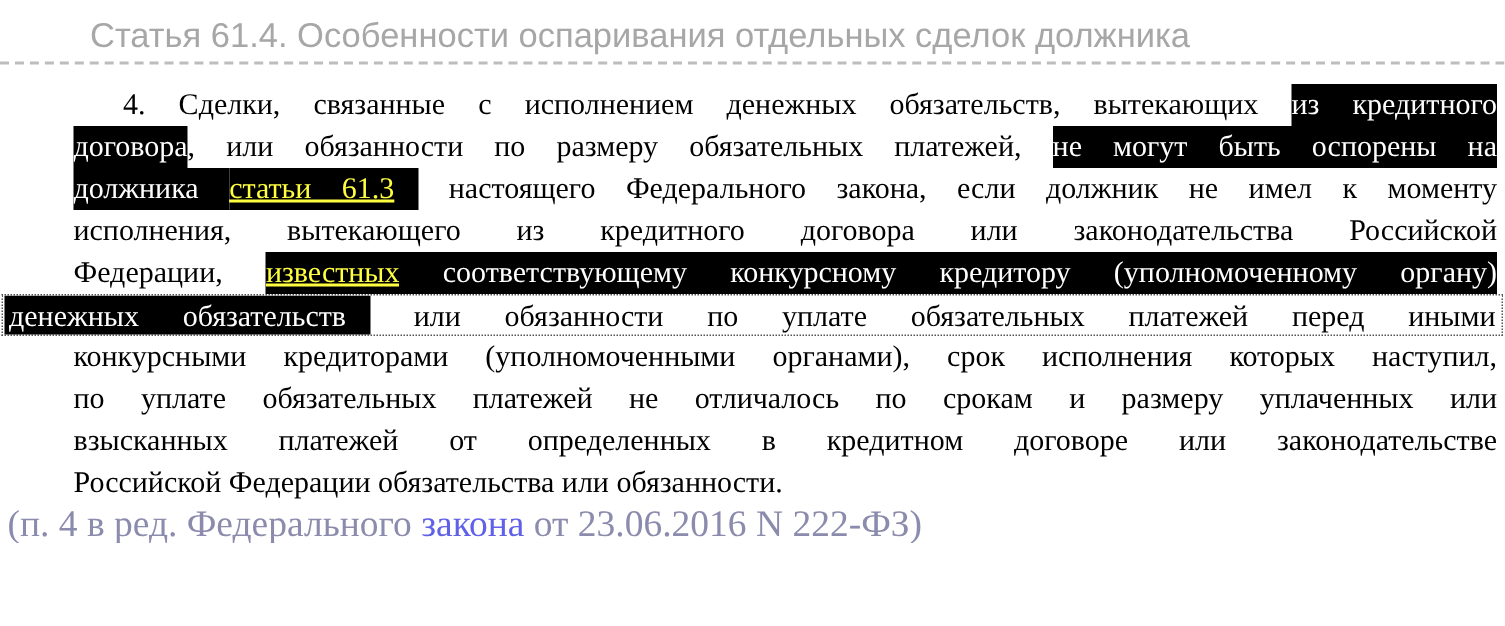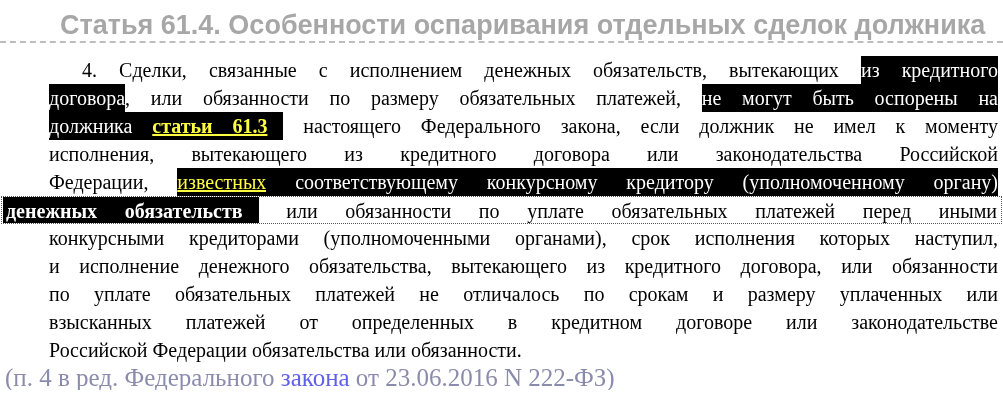--- a/index.html
+++ b/index.html
@@ -19,21 +19,21 @@
     font-family:"Liberation Serif","DejaVu Serif",serif;
     color:var(--body-text);
   }
   .title-block{
     height:43px;
     padding:10px 0 0 60px;
     border-bottom:2px dashed var(--separator-color);
   }
   .title-block h1{
     font-family:"Liberation Sans","DejaVu Sans",sans-serif;
-    font-size:27px;font-weight:bold;
+    font-size:23px;font-weight:normal;
     color:var(--title-color);
     letter-spacing:0px;
   }
   .doc-body{
     padding:13px 5px 0 5px;
     font-size:20px;
   }
   .line{
     height:28px;
     line-height:28px;
@@ -45,21 +45,21 @@
   }
   .line.first{text-indent:33px;}
   .line.last{text-align-last:left;}
   .hl{
     background:var(--highlight-bg);
     color:var(--highlight-text);
     padding-top:3px;padding-bottom:4px;
   }
   .hl-start{padding-left:3px;margin-left:-3px;}
   .hl-end{padding-right:3px;margin-right:-3px;}
-  .hl-pad-right{padding-right:16px;font-weight:bold;}
+  .hl-pad-right{padding-right:16px;}
   a.hl-link{
     background:var(--highlight-bg);
     color:var(--highlight-link);
     text-decoration:underline;
     padding-top:3px;padding-bottom:4px;
   }
   .current-fragment{
     border:1px dotted #555555;
     margin:0 -4px;
     padding:0 4px;
@@ -86,21 +86,20 @@
 </div>
 
 <div class="doc-body">
   <div class="line first"><span>4. Сделки, связанные с исполнением денежных обязательств, вытекающих </span><span class="hl hl-end">из кредитного</span></div>
   <div class="line"><span class="hl hl-start">договора</span><span>, или обязанности по размеру обязательных платежей, </span><span class="hl hl-end">не могут быть оспорены на</span></div>
   <div class="line"><span class="hl hl-start">должника </span><a href="#" class="hl-link hl-pad-right">статьи 61.3</a><span> настоящего Федерального закона, если должник не имел к моменту</span></div>
   <div class="line"><span>исполнения, вытекающего из кредитного договора или законодательства Российской</span></div>
   <div class="line"><span>Федерации, </span><a href="#" class="hl-link">известных</a><span class="hl hl-end"> соответствующему конкурсному кредитору (уполномоченному органу)</span></div>
   <div class="line current-fragment"><span class="hl hl-start hl-pad-right">денежных обязательств</span><span> или обязанности по уплате обязательных платежей перед иными</span></div>
   <div class="line"><span>конкурсными кредиторами (уполномоченными органами), срок исполнения которых наступил,</span></div>
-  <div class="line"><span>и исполнение денежного обязательства, вытекающего из кредитного договора, или обязанности</span></div>
   <div class="line"><span>по уплате обязательных платежей не отличалось по срокам и размеру уплаченных или</span></div>
   <div class="line"><span>взысканных платежей от определенных в кредитном договоре или законодательстве</span></div>
   <div class="line last"><span>Российской Федерации обязательства или обязанности.</span></div>
 </div>
 
 <div class="notes">
   <div class="note-line"><span>(п. 4 в ред. Федерального </span><a href="#" class="note-link">закона</a><span> от 23.06.2016 N 222-ФЗ)</span></div>
 </div>
 
 </body></html>

